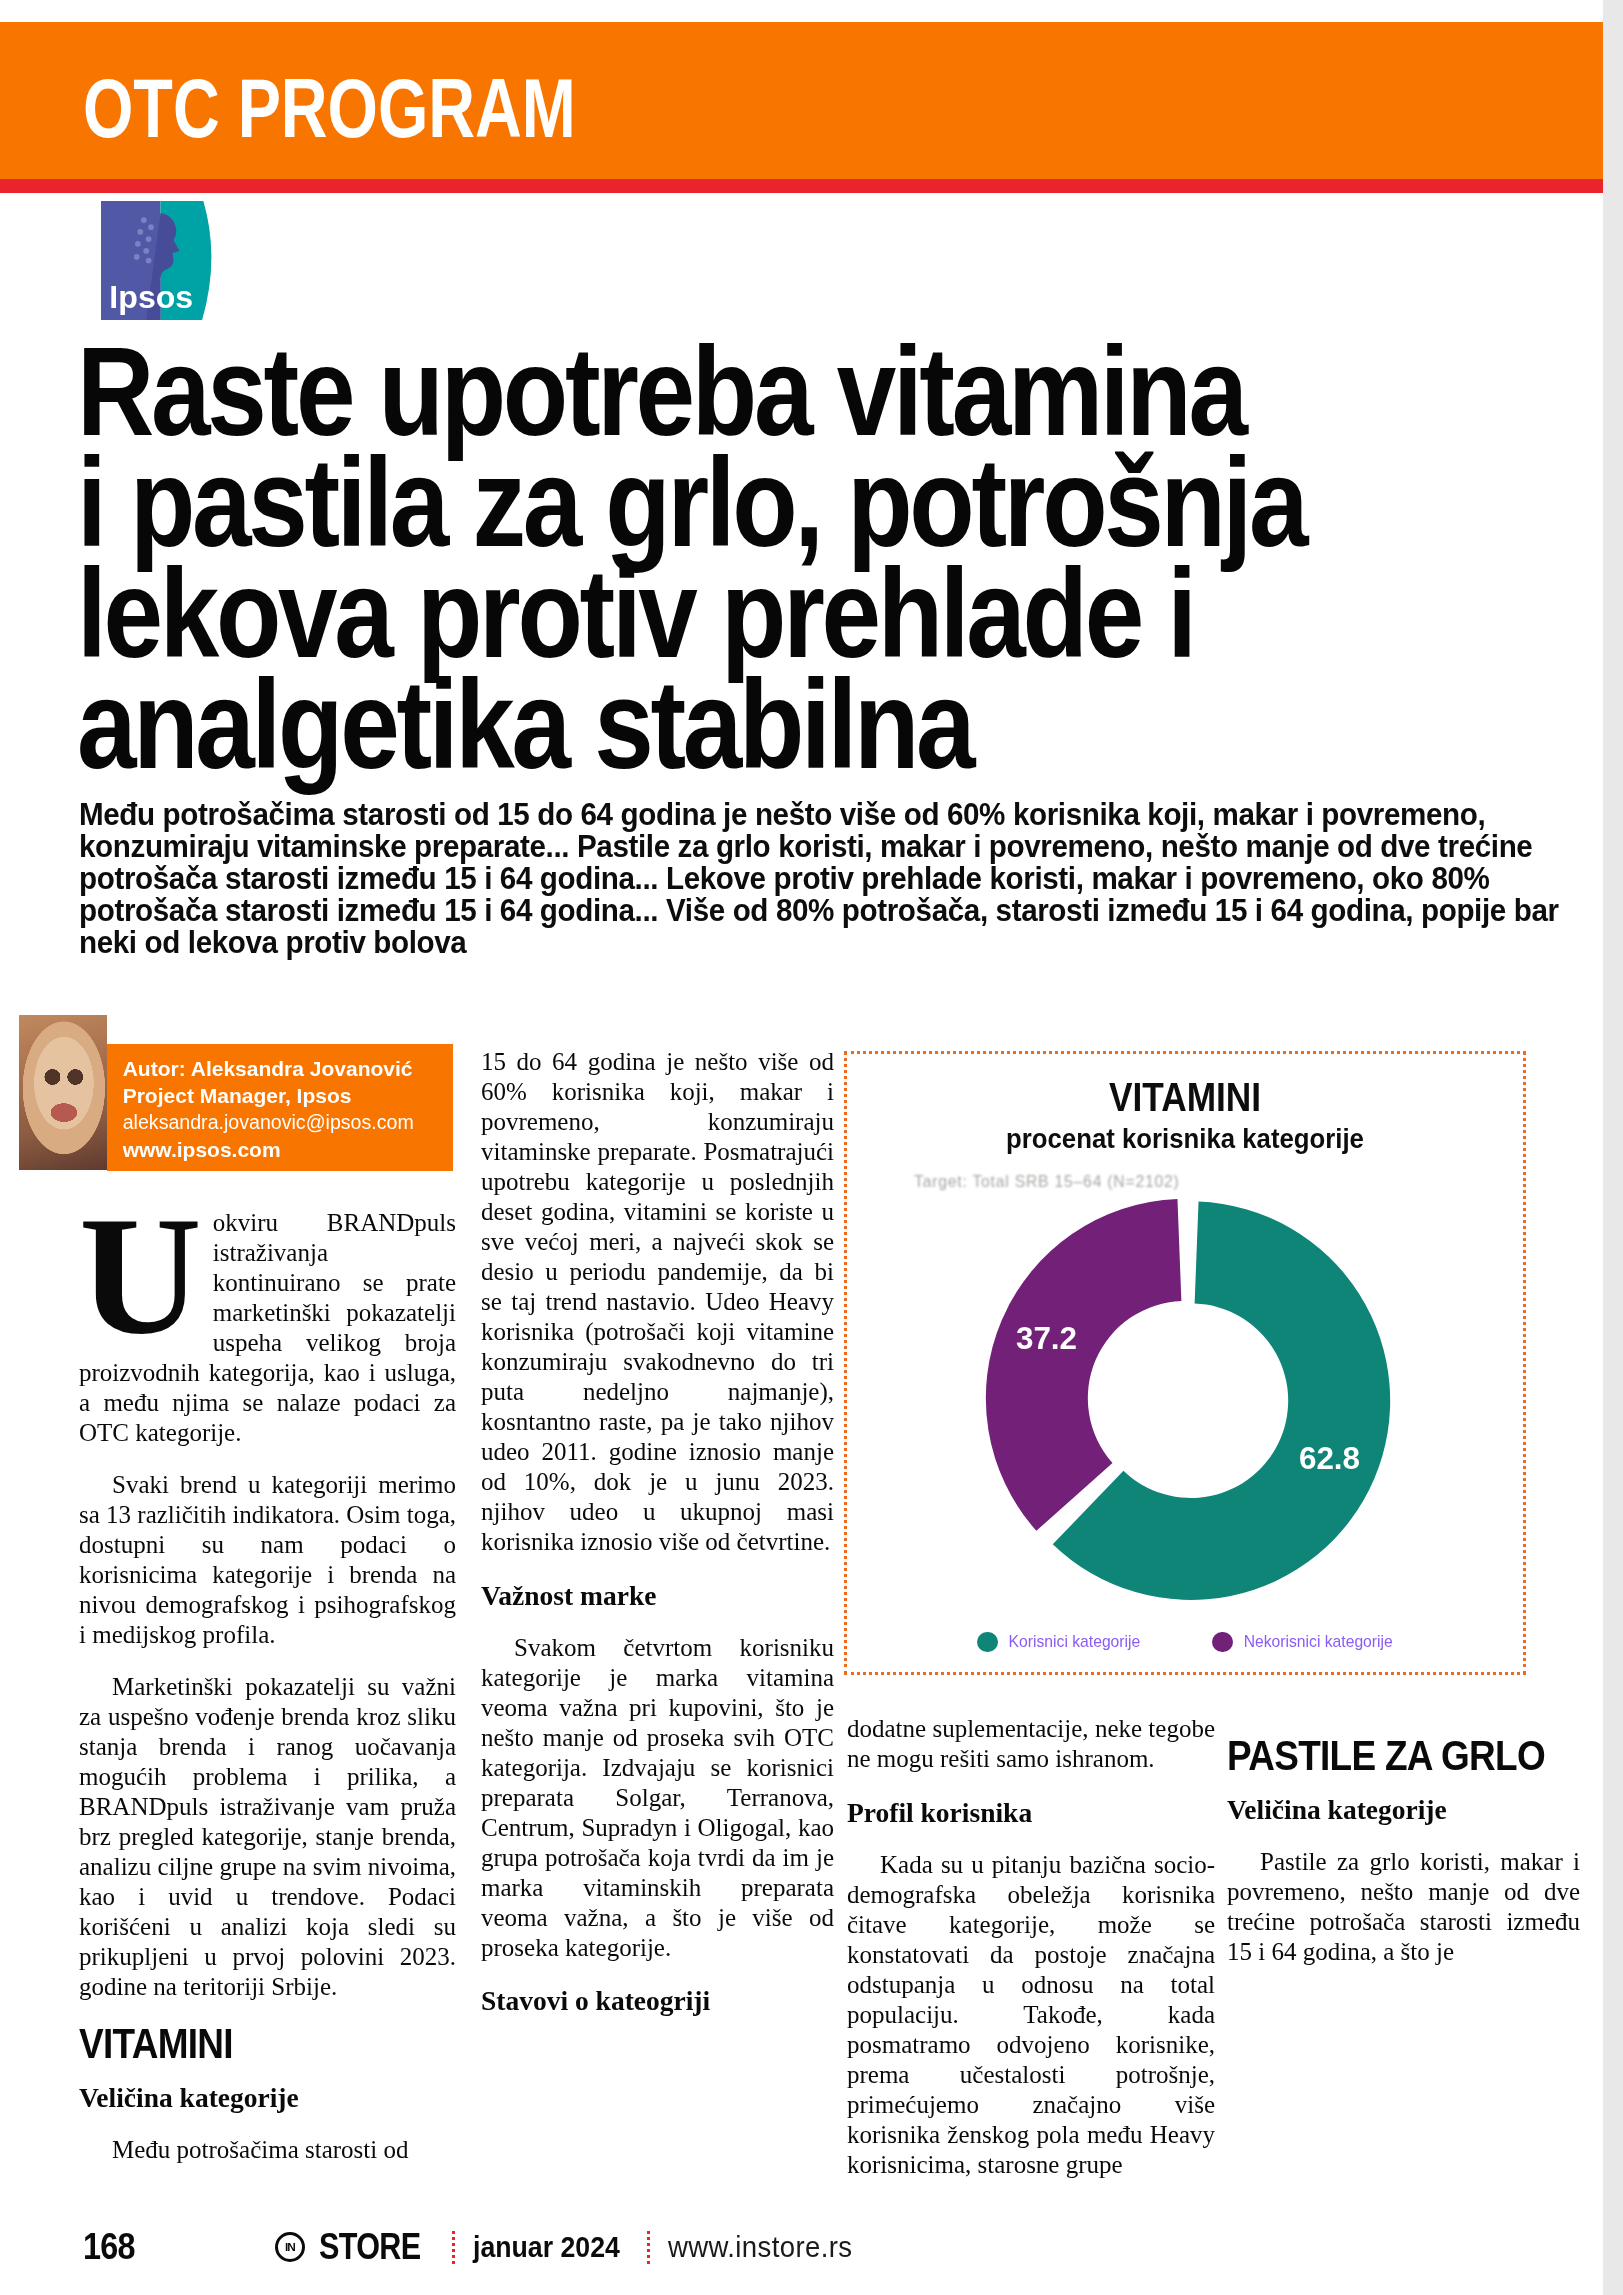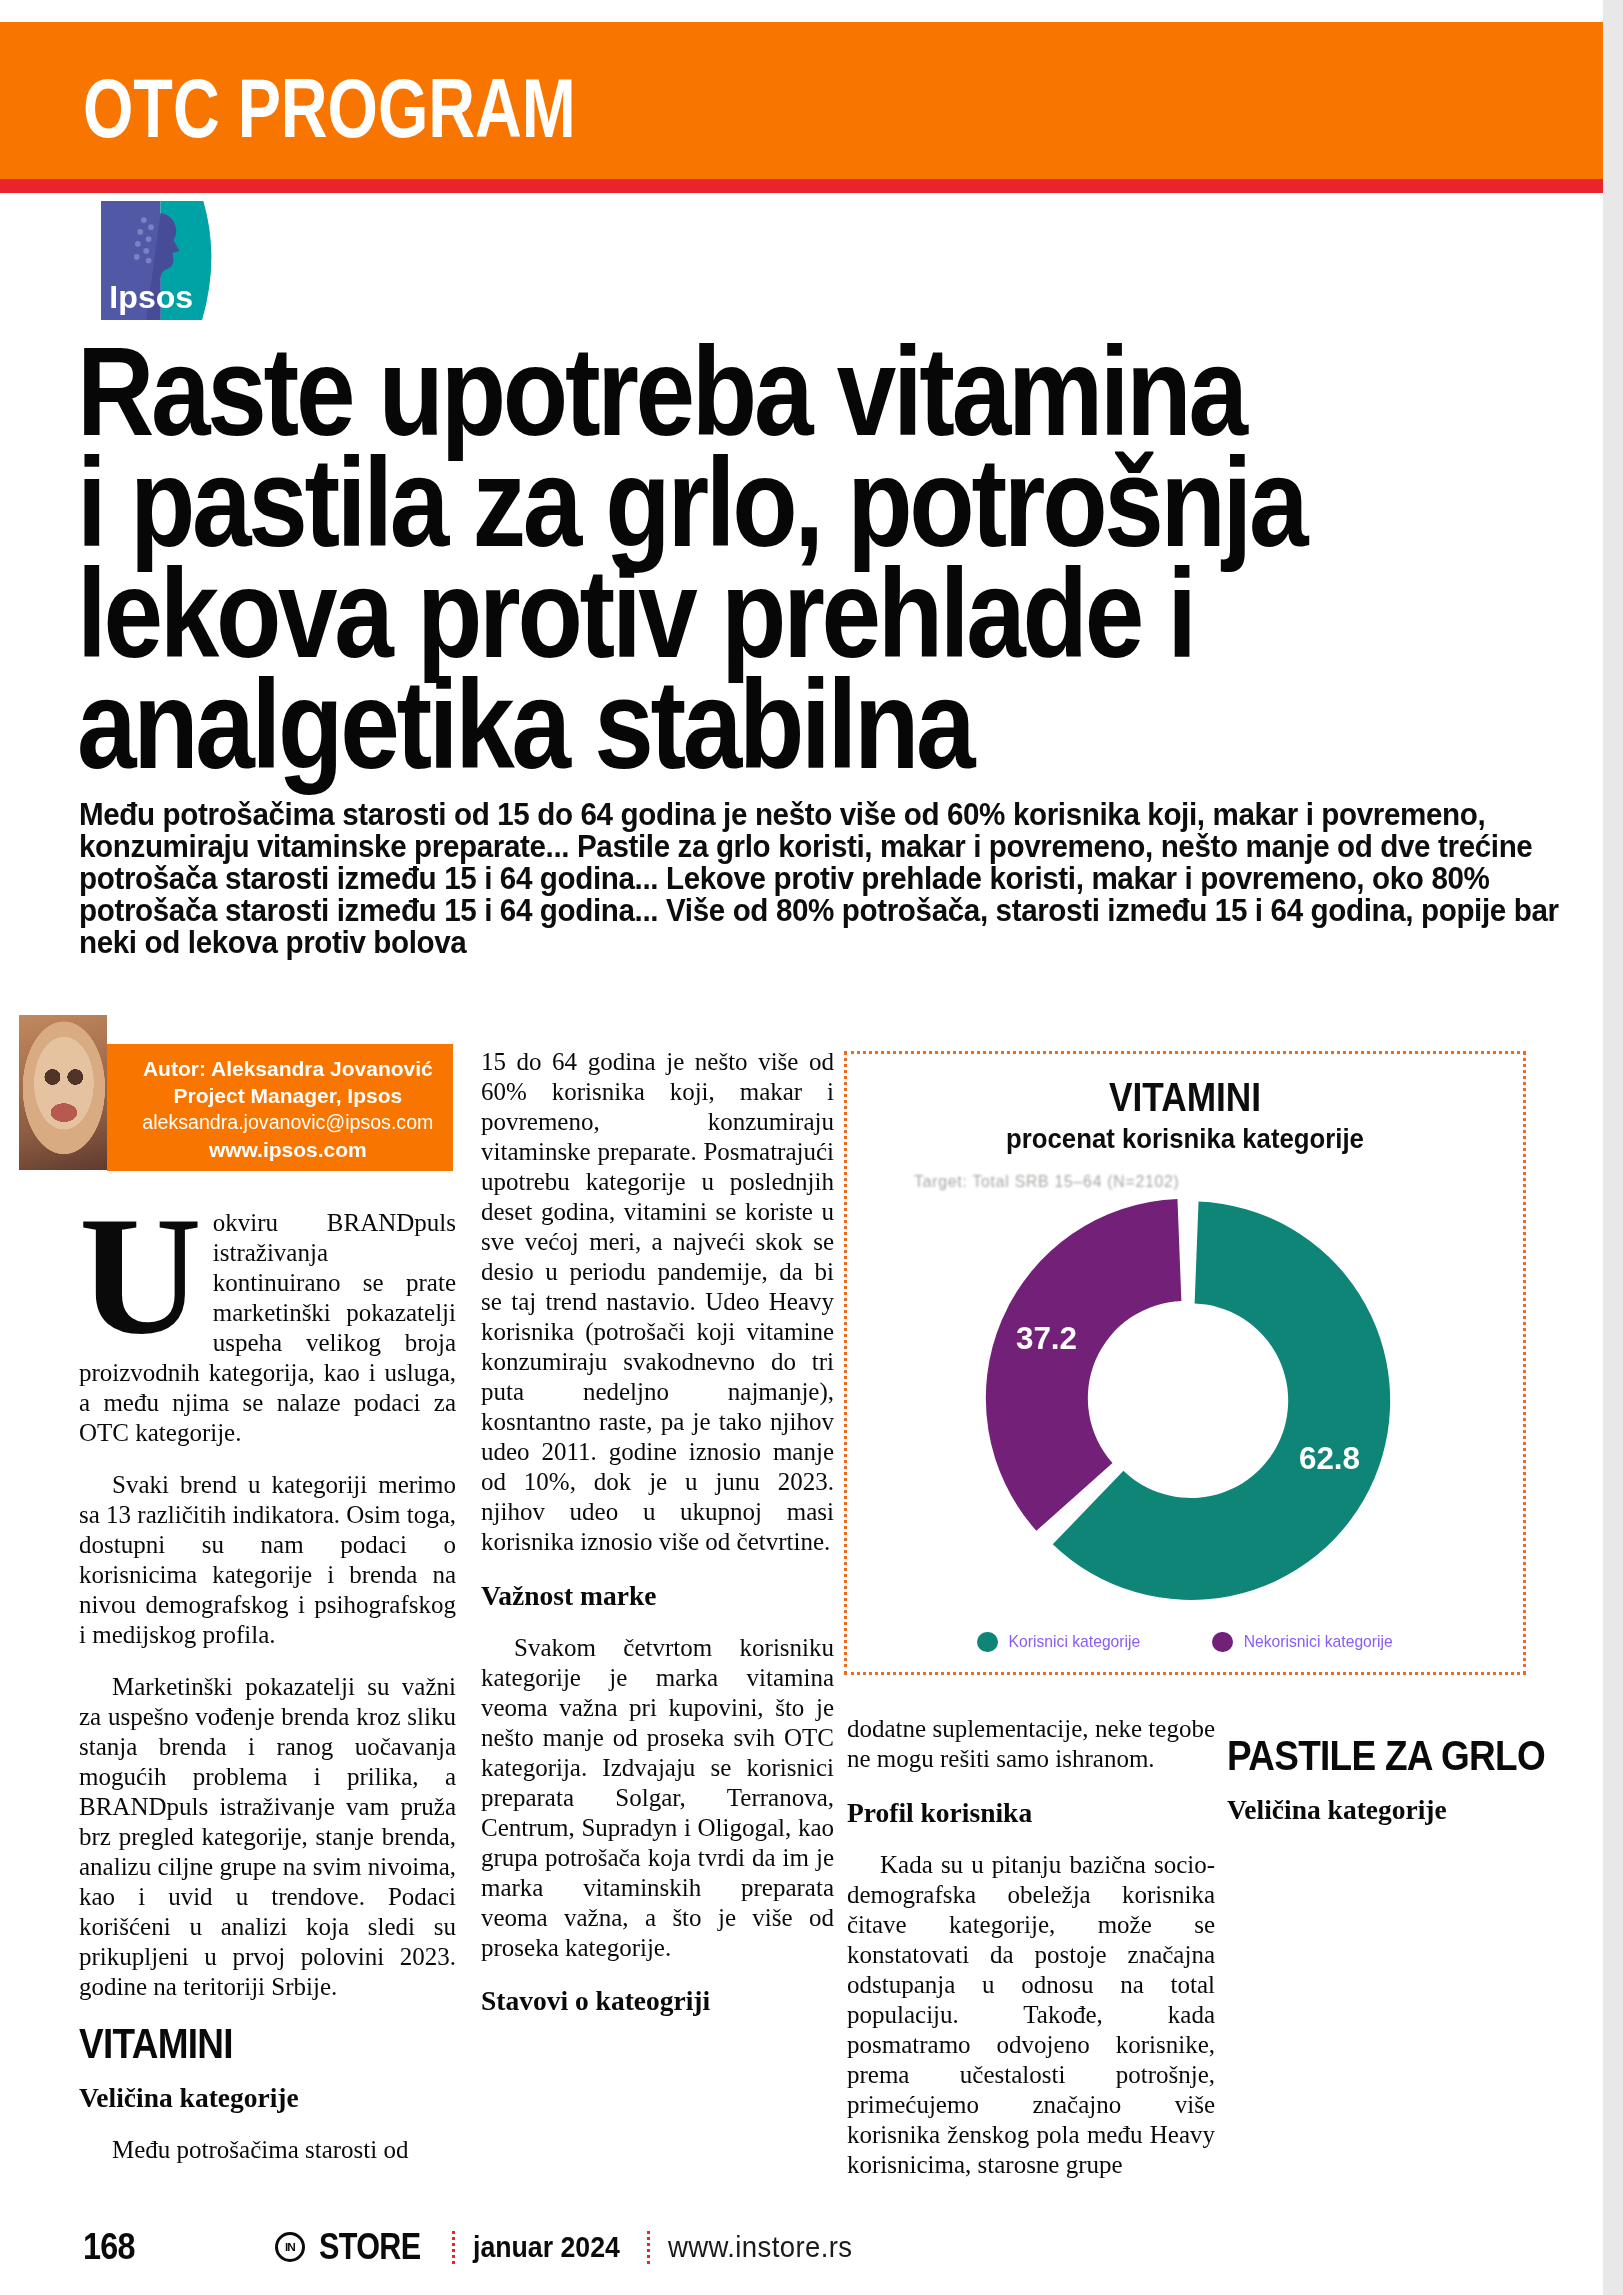--- a/index.html
+++ b/index.html
@@ -32,21 +32,21 @@
   .author-photo{position:absolute;left:19px;top:1015px;width:88px;height:155px;
         background:
           radial-gradient(9% 5% at 38% 40%, #503428 0 100%, transparent 101%),
           radial-gradient(9% 5% at 64% 40%, #503428 0 100%, transparent 101%),
           radial-gradient(15% 6% at 51% 63%, #b65a50 0 100%, transparent 101%),
           radial-gradient(34% 30% at 51% 44%, #e6c3a0 0 99%, transparent 100%),
           radial-gradient(47% 43% at 51% 47%, #d9ab82 0 99%, transparent 100%),
           linear-gradient(165deg,#c08a5e 0%,#a96f4e 35%,#8a5a41 70%,#5f3a2e 100%);}
   .author-box{position:absolute;left:107px;top:1044px;width:346px;height:127px;background:#F87500;
         color:#ffffff;font-family:"Liberation Sans",sans-serif;
-        padding:11px 0 0 15.7px;box-sizing:border-box;line-height:27px;text-align:center;}
+        padding:11px 0 0 15.7px;box-sizing:border-box;line-height:27px;}
   .author-box .b{font-weight:bold;font-size:21px;}
   .author-box .r{font-weight:normal;font-size:19.6px;}
 
   
   .col{position:absolute;font-size:25px;line-height:30px;text-align:justify;overflow:hidden;}
   .col-1{left:79px;top:1208px;width:377px;height:999px;}
   .col-2{left:481px;top:1047px;width:353px;height:1156px;}
   .col-3{left:847px;top:1714px;width:368px;height:493px;}
   .col-4{left:1227px;top:1714px;width:353px;height:493px;}
   .col p{margin:0;}
@@ -177,20 +177,21 @@
 
   <div class="col col-3">
     <p>dodatne suplementacije, neke tegobe ne mogu rešiti samo ishranom.</p>
     <div class="subheading">Profil korisnika</div>
     <p class="ind">Kada su u pitanju bazična socio-demografska obeležja korisnika čitave kategorije, može se konstatovati da postoje značajna odstupanja u odnosu na total populaciju. Takođe, kada posmatramo odvojeno korisnike, prema učestalosti potrošnje, primećujemo značajno više korisnika ženskog pola među Heavy korisnicima, starosne grupe</p>
   </div>
 
   <div class="col col-4">
     <div class="section-heading">PASTILE ZA GRLO</div>
     <div class="subheading">Veličina kategorije</div>
+    <p class="ind">Pastile za grlo koristi, makar i povremeno, nešto manje od dve trećine potrošača starosti između 15 i 64 godina, a što je</p>
   </div>
 
   <div class="footer">
     <div class="page-number">168</div>
     <div class="footer-center">
       <div class="instore-circle">IN</div>
       <div class="store-word">STORE</div>
       <div class="footer-sep"></div>
       <div class="footer-date">januar 2024</div>
       <div class="footer-sep"></div>

